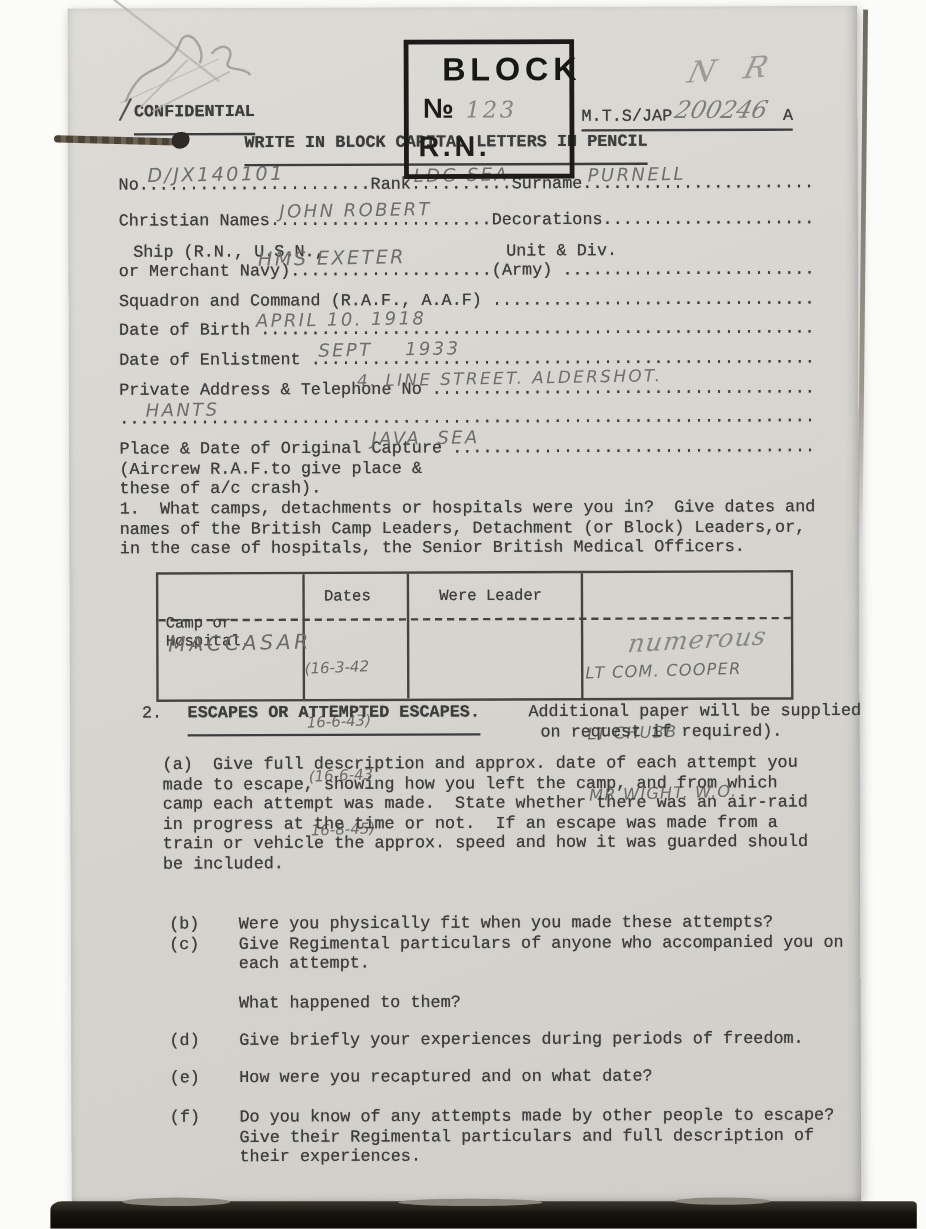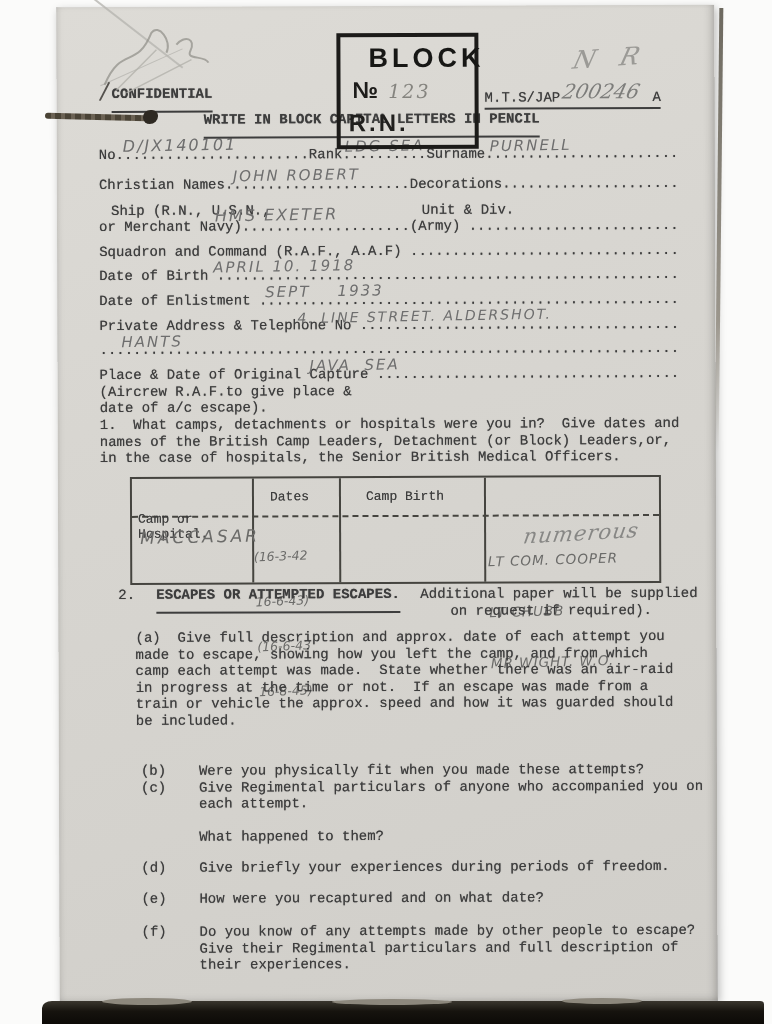--- a/index.html
+++ b/index.html
@@ -137,56 +137,56 @@
     <div class="hw" style="left:208px;top:276px;font-size:15px;">SEPT    1933</div>
 
     <div class="typed" style="left:42px;top:311px;">Private Address &amp; Telephone No ......................................</div>
     <div class="hw" style="left:240px;top:302px;font-size:14px;">4. LINE STREET. ALDERSHOT.</div>
     <div class="typed" style="left:42px;top:335px;">.....................................................................</div>
     <div class="hw" style="left:64px;top:326px;font-size:15px;">HANTS</div>
 
     <div class="typed" style="left:42px;top:360px;">Place &amp; Date of Original Capture ....................................</div>
     <div class="hw" style="left:252px;top:350px;font-size:15px;">JAVA  SEA</div>
     <div class="typed" style="left:42px;top:377px;">(Aircrew R.A.F.to give place &amp;</div>
-    <div class="typed" style="left:42px;top:393px;">date of a/c escape).</div>
+    <div class="typed" style="left:42px;top:393px;">these of a/c crash).</div>
 
     <div class="typed" style="left:42px;top:410px;">1.  What camps, detachments or hospitals were you in?  Give dates and</div>
     <div class="typed" style="left:42px;top:426.5px;">names of the British Camp Leaders, Detachment (or Block) Leaders,or,</div>
     <div class="typed" style="left:42px;top:443px;">in the case of hospitals, the Senior British Medical Officers.</div>
 
     <div id="camps-table">
       <div class="vline" style="left:120px;"></div>
       <div class="vline" style="left:207px;"></div>
       <div class="vline" style="left:352px;"></div>
       <div id="hline-header"></div>
 
       <div class="th" style="left:6px;top:3px;">
         <div>Camp or</div><div>Hospital.</div>
       </div>
       <div class="th" style="left:138px;top:11px;">Dates</div>
-      <div class="th" style="left:234px;top:11px;">Camp Birth</div>
+      <div class="th" style="left:234px;top:11px;">Were Leader</div>
 
       <div class="cell-hw" style="left:8px;top:48px;font-size:17px;letter-spacing:3px;transform:rotate(-1deg);">MACCASAR</div>
       <div class="cell-hw" style="left:124px;top:40px;font-size:12.5px;line-height:15px;transform:rotate(-2deg);">
         <div>(16-3-42</div>
         <div>16-6-43)</div>
         <div>(16-6-43</div>
         <div>16-8-45)</div>
       </div>
       <div class="cell-hw" style="left:357px;top:40px;font-size:13.5px;line-height:17px;letter-spacing:1px;transform:rotate(-1.5deg);">
         <div>LT COM. COOPER</div>
         <div>LT CHUBB</div>
         <div>MR WIGHT. W.O.</div>
       </div>
       <div class="hw-cursive" style="left:392px;top:44px;font-size:21px;letter-spacing:1px;">numerous</div>
     </div>
 
     <div class="typed" style="left:60px;top:580px;">2.</div>
     <div class="typed bold uline" style="left:98px;top:580px;">ESCAPES OR ATTEMPTED ESCAPES.</div>
-    <div class="typed" style="left:362px;top:580px;">Additional paper will be supplied</div>
+    <div class="typed" style="left:382px;top:580px;">Additional paper will be supplied</div>
     <div class="typed" style="left:392px;top:596.5px;">on request if required).</div>
 
     <div class="typed" style="left:77px;top:623px;">(a)  Give full description and approx. date of each attempt you</div>
     <div class="typed" style="left:77px;top:639.5px;">made to escape, showing how you left the camp, and from which</div>
     <div class="typed" style="left:77px;top:656px;">camp each attempt was made.  State whether there was an air-raid</div>
     <div class="typed" style="left:77px;top:672.5px;">in progress at the time or not.  If an escape was made from a</div>
     <div class="typed" style="left:77px;top:689px;">train or vehicle the approx. speed and how it was guarded should</div>
     <div class="typed" style="left:77px;top:705.5px;">be included.</div>
 
     <div class="typed" style="left:82px;top:756px;">(b)</div>

